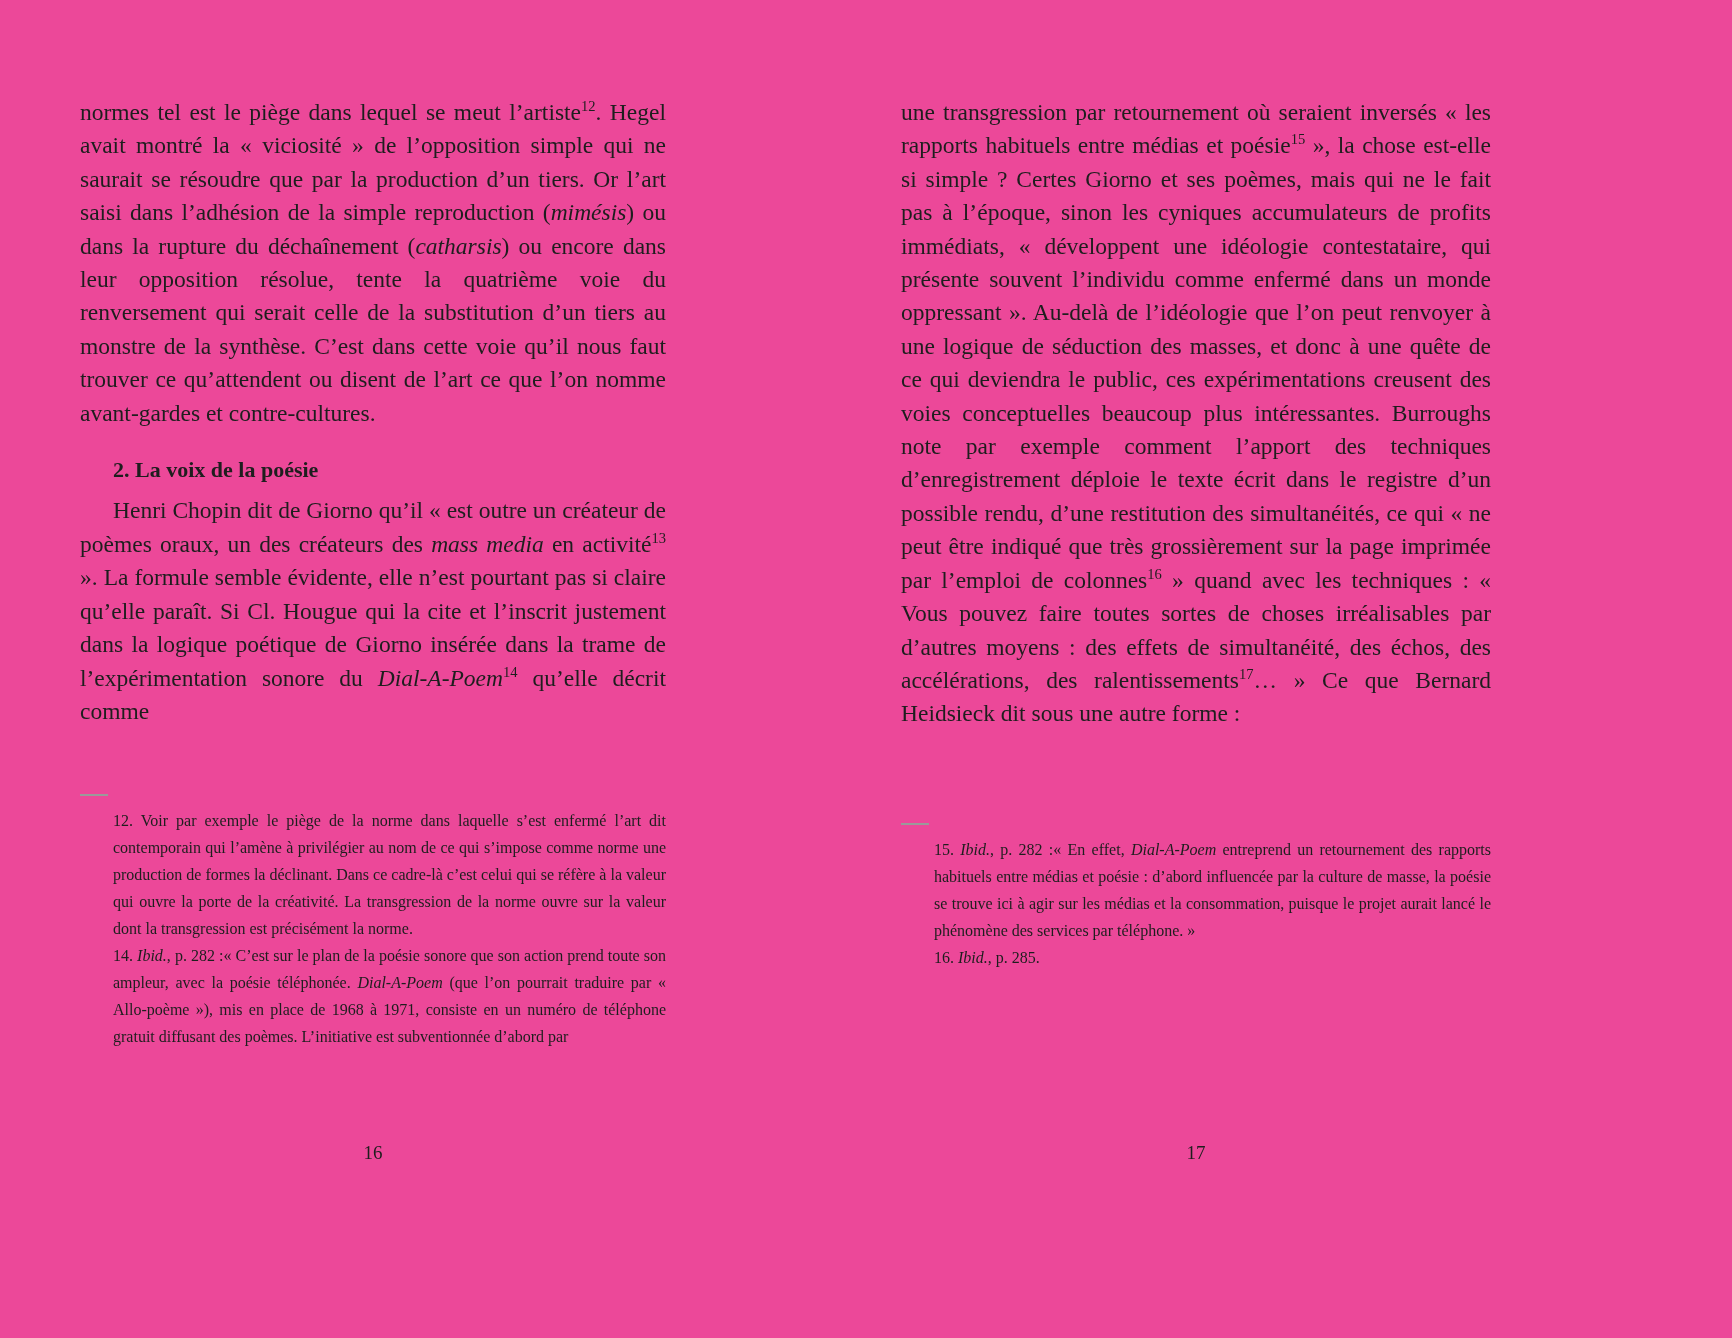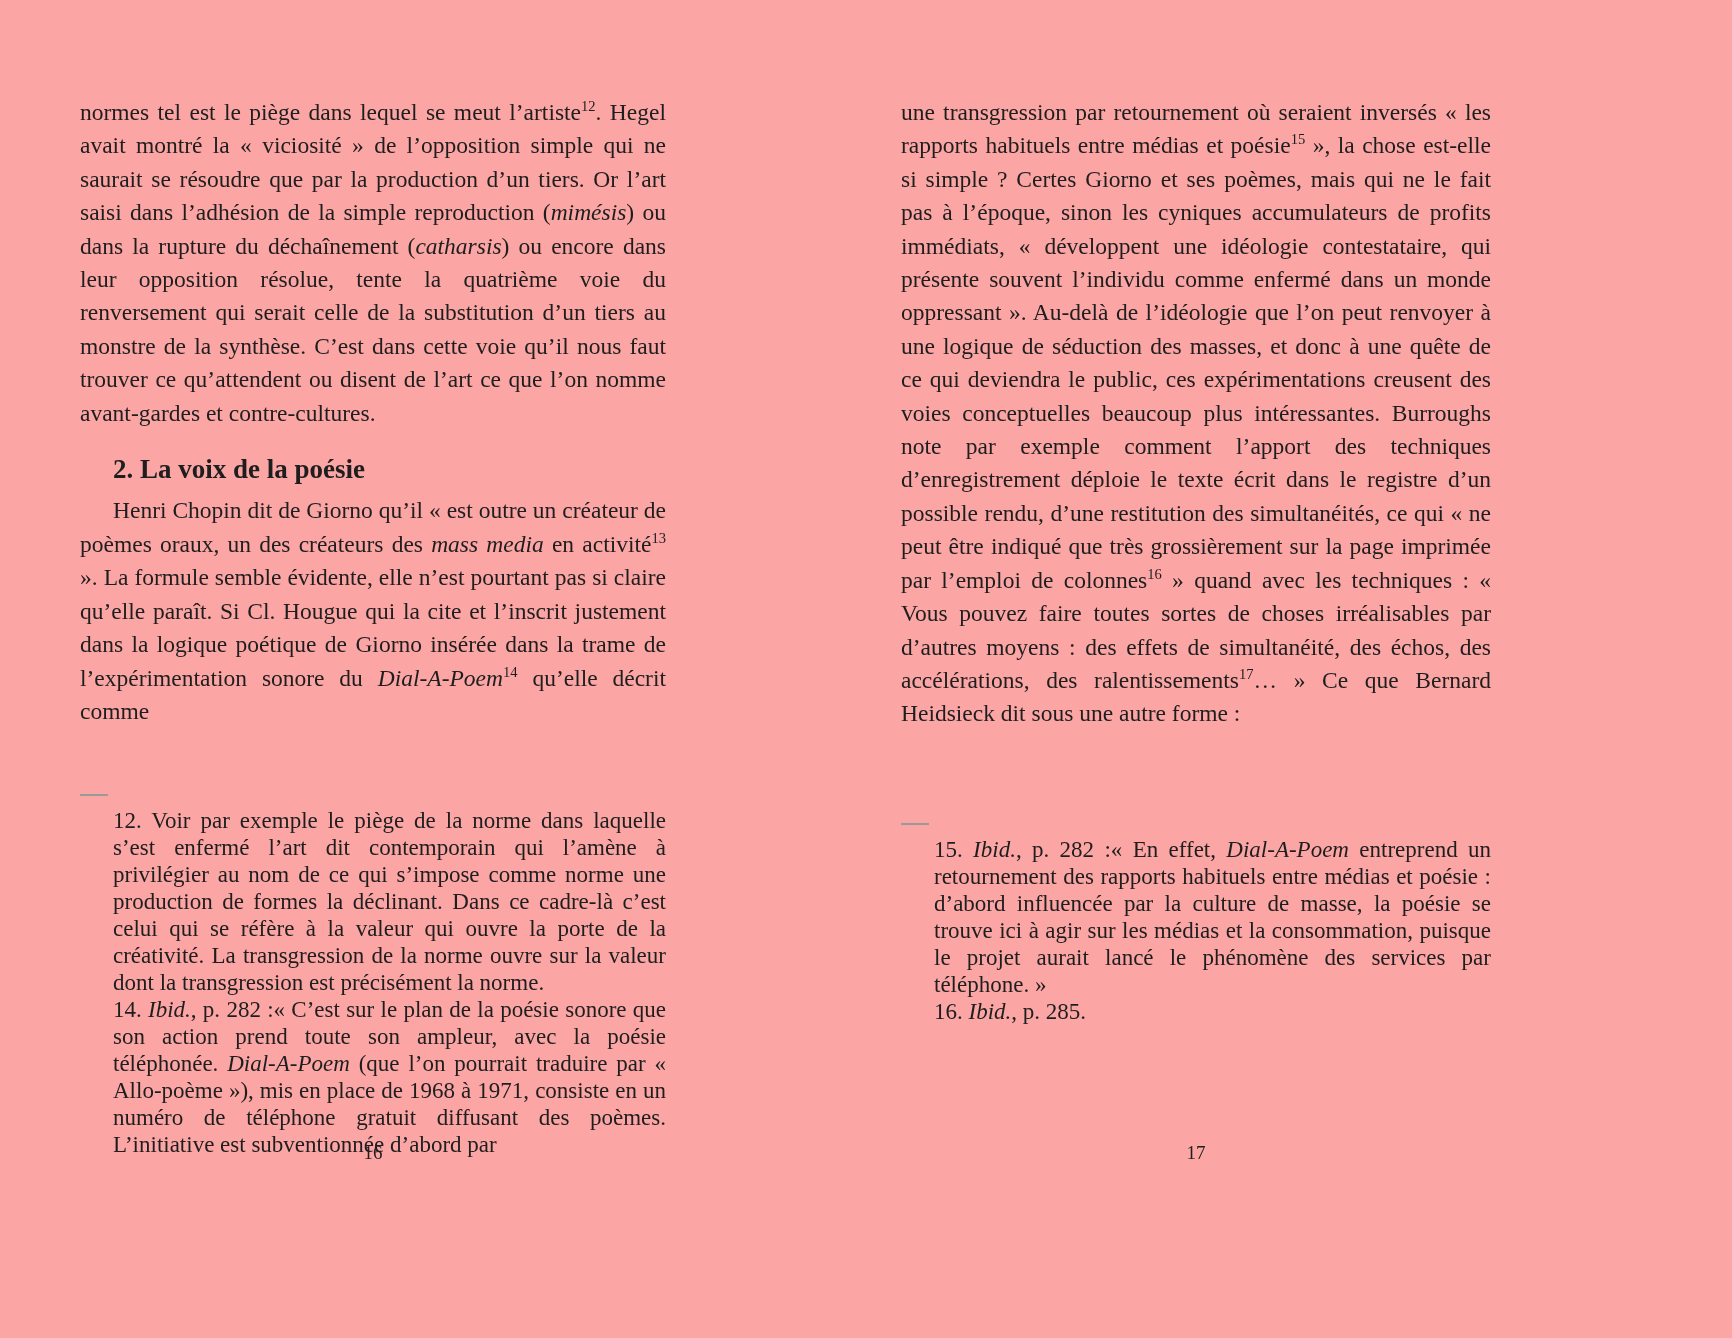--- a/index.html
+++ b/index.html
@@ -1,21 +1,21 @@
 <!DOCTYPE html>
 <html><head>
 <meta charset="utf-8">
 <style>
   * { margin: 0; padding: 0; box-sizing: border-box; }
   html, body { background: #ffffff; }
   .spread {
     position: relative;
     width: 1732px;
     height: 1338px;
-    background: #fca5a5;
+    background: #ec4899;
     font-family: "Liberation Serif", "DejaVu Serif", serif;
     color: #1e1e1e;
     overflow: hidden;
   }
   .page {
     position: absolute;
     top: 0;
     height: 1338px;
     overflow: hidden;
   }
@@ -25,21 +25,21 @@
   .body-text {
     position: absolute;
     top: 96px;
     left: 0;
     right: 0;
     font-size: 23.5px;
     line-height: 33.4px;
     text-align: justify;
   }
   .heading {
-    font-size: 27px;
+    font-size: 22px;
     font-weight: bold;
     text-align: left;
     padding-left: 33px;
     margin-top: 23px;
     margin-bottom: 8px;
   }
   .indent { text-indent: 33px; }
 
   .fn-rule {
     position: absolute;
@@ -48,21 +48,21 @@
     height: 2px;
     background: #9a9a9a;
   }
   .page-left  .fn-rule { top: 794px; }
   .page-right .fn-rule { top: 823px; }
 
   .footnotes {
     position: absolute;
     left: 33px;
     right: 0;
-    font-size: 23px;
+    font-size: 16px;
     line-height: 27px;
     text-align: justify;
   }
   .page-left  .footnotes { top: 807px; }
   .page-right .footnotes { top: 836px; }
 
   .page-number {
     position: absolute;
     top: 1142px;
     left: 0;

